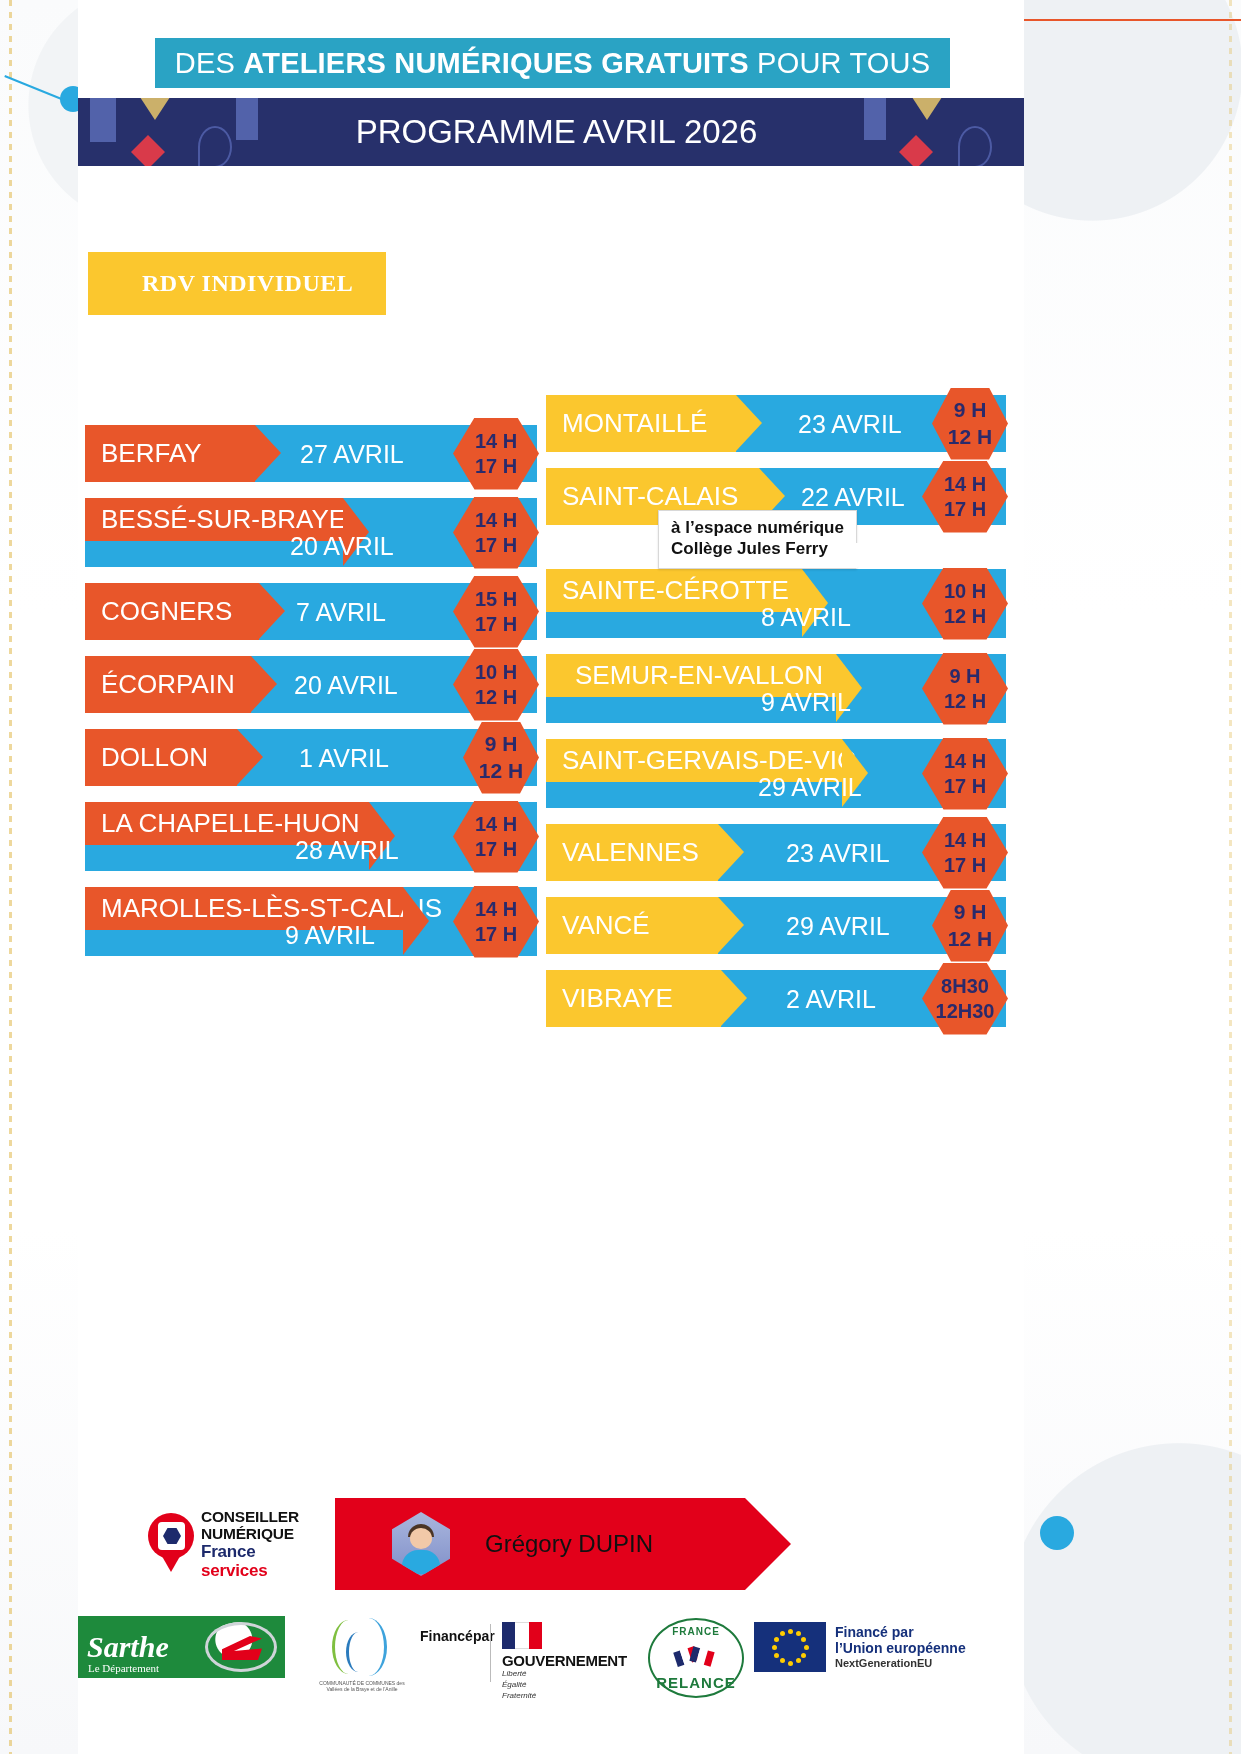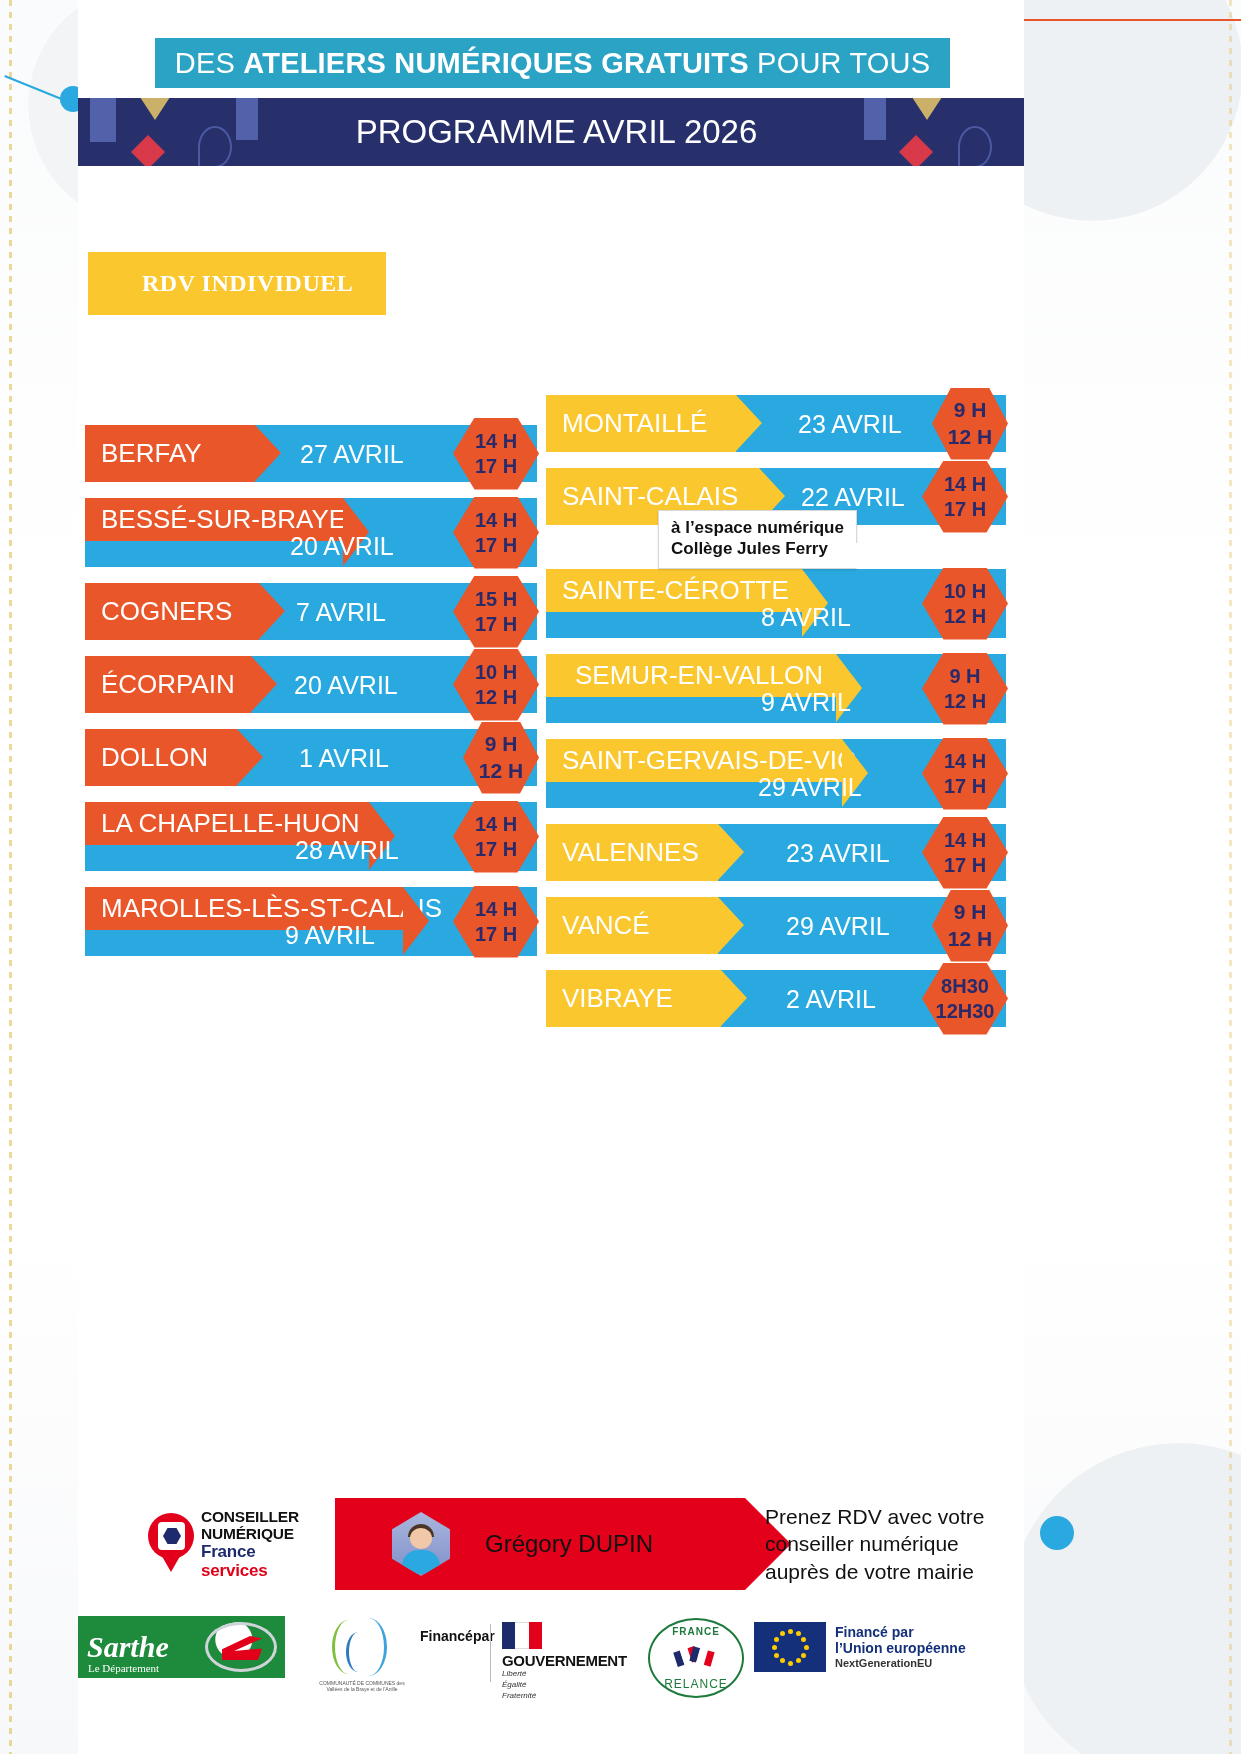--- a/index.html
+++ b/index.html
@@ -150,22 +150,22 @@
   .gouv .flag .b{background:#1d2a6c;}
   .gouv .flag .w{background:#fff;border-top:1px solid #ddd;border-bottom:1px solid #ddd;}
   .gouv .flag .r{background:#e2001a;}
   .gouv .nm{font-size:15px;font-weight:bold;color:#111;letter-spacing:-.3px;}
   .gouv .mot{font-size:8px;color:#333;font-style:italic;line-height:1.35;}
 
   .frelance{left:570px;top:12px;width:92px;height:76px;border-radius:50%;
      border:2px solid #1e7a3c;display:flex;align-items:center;justify-content:center;}
   .frelance .ft{position:absolute;top:6px;left:0;width:92px;text-align:center;font-size:10px;
      font-weight:bold;color:#1e7a3c;letter-spacing:1px;}
-  .frelance .fb{position:absolute;bottom:5px;left:0;width:92px;text-align:center;font-size:12px;
-     font-weight:normal;color:#1e7a3c;letter-spacing:1px;}
+  .frelance .fb{position:absolute;bottom:5px;left:0;width:92px;text-align:center;font-size:15px;
+     font-weight:bold;color:#1e7a3c;letter-spacing:1px;}
   .frelance .flags{width:42px;height:26px;position:relative;}
   .frelance .flags .f1,.frelance .flags .f2{position:absolute;width:22px;height:15px;display:flex;}
   .frelance .flags .f1{left:0;top:4px;transform:rotate(-18deg);}
   .frelance .flags .f2{left:16px;top:4px;transform:rotate(16deg);}
   .frelance .flags i{flex:1;}
   .frelance .flags .b{background:#1d2a6c;} .frelance .flags .w{background:#fff;} .frelance .flags .r{background:#e2001a;}
 
   .eu{left:676px;top:16px;width:260px;display:flex;align-items:center;gap:9px;}
   .eu .box{width:72px;height:50px;background:#15307b;position:relative;}
   .eu .star{position:absolute;width:5px;height:5px;background:#fc0;border-radius:50%;}
@@ -412,25 +412,20 @@
 </div>
 
 <div class="redband">
   <div class="red">
     <div class="avatar">
       <div class="hair"></div>
         <div class="head"></div>
         <div class="body"></div>
     </div>
     <div class="advisor">Grégory DUPIN</div>
-  </div>
-  <div class="cta">
-    <div>Prenez RDV avec votre</div>
-    <div>conseiller numérique</div>
-    <div>auprès de votre mairie</div>
   </div>
 </div>
 
 <div class="footer">
   <div class="lg sarthe">
     <div class="s1">Sarthe</div>
     <div class="s2">Le Département</div>
     <div class="swoosh"></div>
   </div>
 

